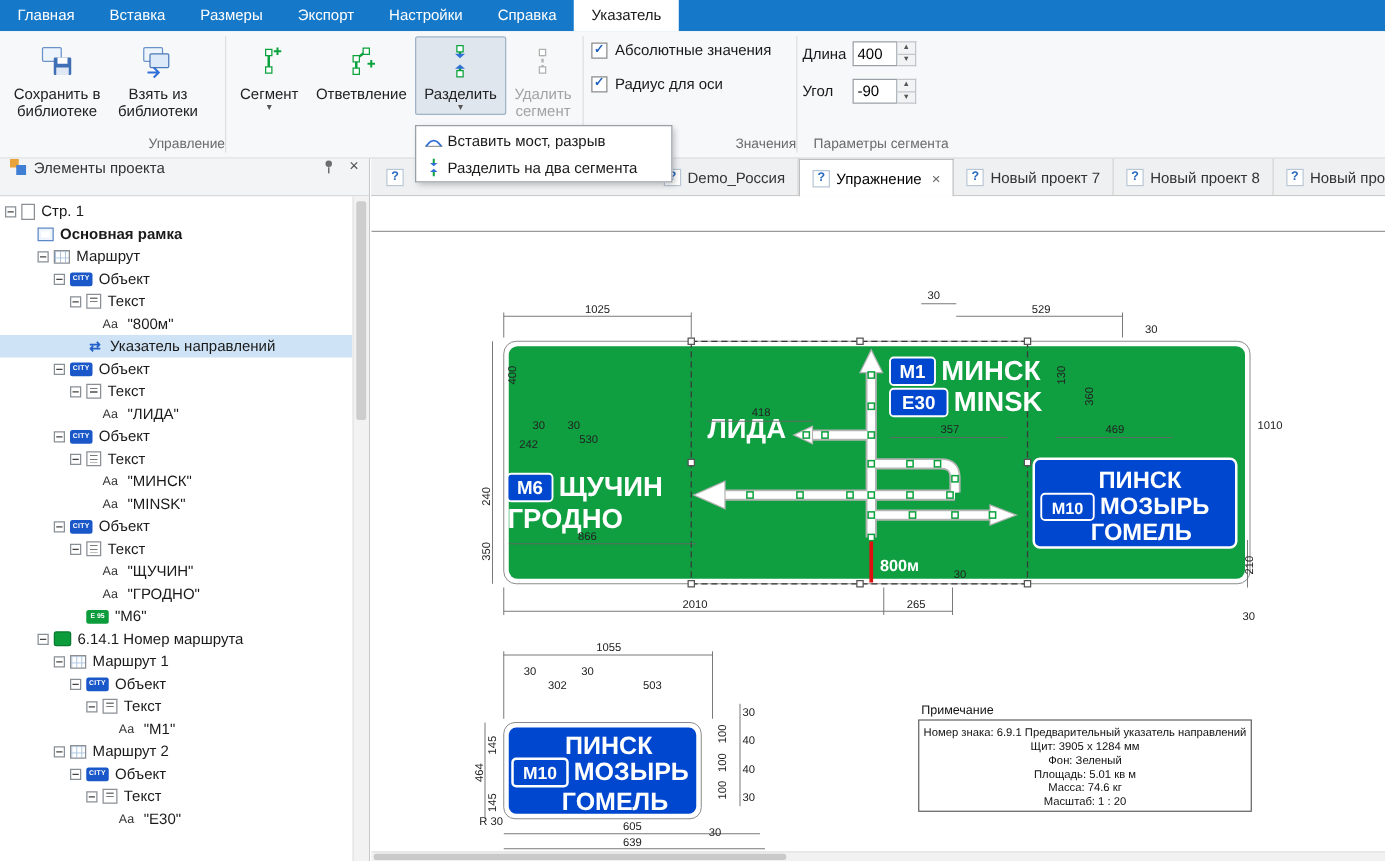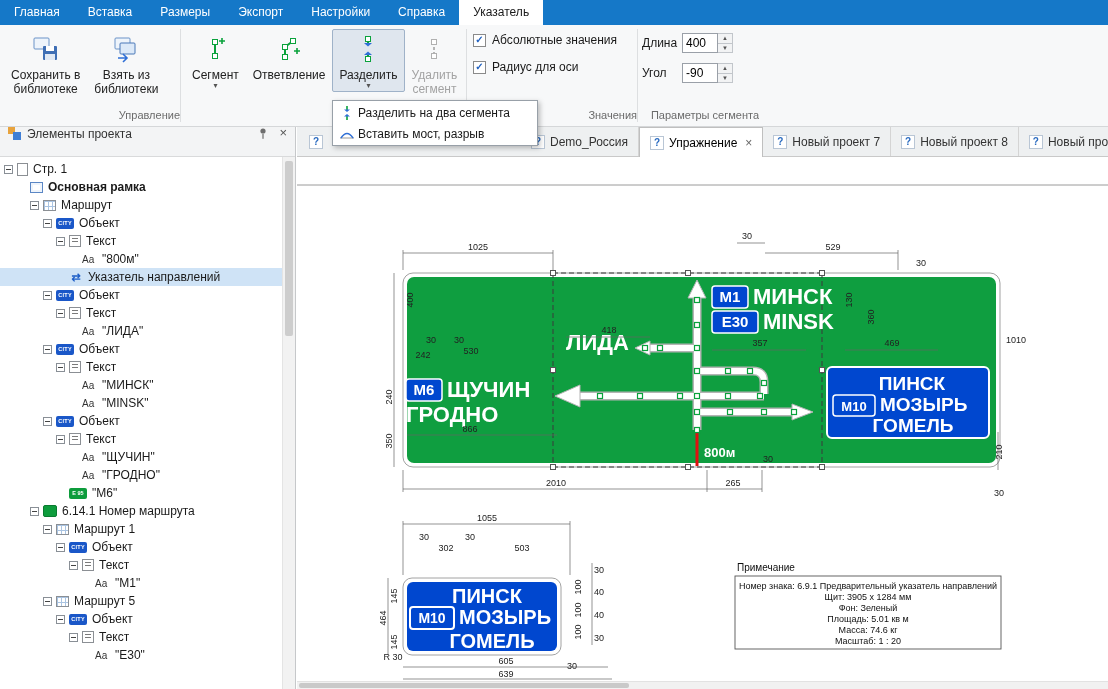--- a/index.html
+++ b/index.html
@@ -237,36 +237,36 @@
    </div>
   </div>
   <div class="rlabel">Параметры сегмента</div>
  </div>
 </div>
 
 <div id="dropdown">
  <div class="ditem">
   <span class="dicon">
    <svg width="16" height="16" viewBox="0 0 16 16">
+          <line x1="1" y1="12" x2="15" y2="12" stroke="#9a9a9a"></line>
+          <path d="M2 12 Q8 3 14 12" stroke="#2f6fd6" stroke-width="1.5" fill="none"></path>
+        </svg>
+  </span>
+  <span>Вставить мост, разрыв</span>
+ </div>
+ <div class="ditem">
+  <span class="dicon">
+   <svg width="16" height="16" viewBox="0 0 16 16">
           <line x1="8" y1="1" x2="8" y2="5" stroke="#0aa23c" stroke-width="1.6"></line>
           <line x1="8" y1="11" x2="8" y2="15" stroke="#0aa23c" stroke-width="1.6"></line>
           <path d="M8 7 l3 -2.6 h-6 z" fill="#2f6fd6"></path>
           <path d="M8 9 l3 2.6 h-6 z" fill="#2f6fd6"></path>
         </svg>
   </span>
   <span>Разделить на два сегмента</span>
- </div>
- <div class="ditem">
-  <span class="dicon">
-   <svg width="16" height="16" viewBox="0 0 16 16">
-          <line x1="1" y1="12" x2="15" y2="12" stroke="#9a9a9a"></line>
-          <path d="M2 12 Q8 3 14 12" stroke="#2f6fd6" stroke-width="1.5" fill="none"></path>
-        </svg>
-  </span>
-  <span>Вставить мост, разрыв</span>
  </div>
 </div>
 
 <div id="leftpanel">
  <div id="treeheader">
   <svg width="13" height="13">
         <rect x="0" y="0" width="7" height="7" fill="#e8a33d"></rect>
         <rect x="5" y="5" width="8" height="8" fill="#3f7fd6"></rect>
       </svg>
   <span style="margin-left:6px">Элементы проекта</span>
@@ -394,21 +394,21 @@
         <span class="tlabel">Текст</span>
       </div>
       <div class="trow" style="padding-left: 82px;">
         <span class="exp"></span>
         <span class="ticon i-aa">Аа</span>
         <span class="tlabel">"М1"</span>
       </div>
       <div class="trow" style="padding-left: 43px;">
         <span class="exp box"></span>
         <span class="ticon i-route"></span>
-        <span class="tlabel">Маршрут 5</span>
+        <span class="tlabel">Маршрут 2</span>
       </div>
       <div class="trow" style="padding-left: 56px;">
         <span class="exp box"></span>
         <span class="ticon i-city">CITY</span>
         <span class="tlabel">Объект</span>
       </div>
       <div class="trow" style="padding-left: 69px;">
         <span class="exp box"></span>
         <span class="ticon i-text"></span>
         <span class="tlabel">Текст</span>

